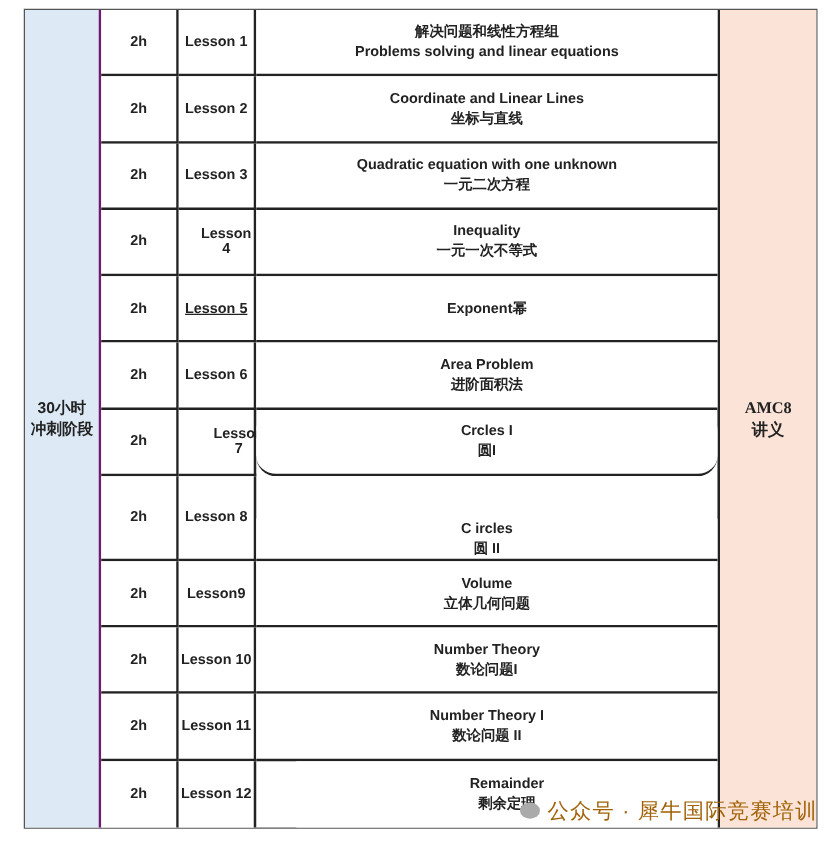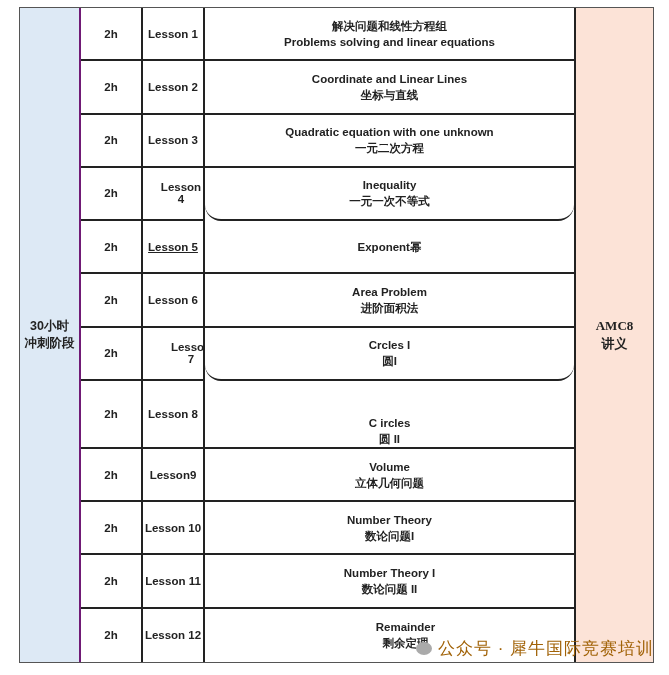--- a/index.html
+++ b/index.html
@@ -67,21 +67,21 @@
       <div>坐标与直线</div>
     </div>
     <div class="cell" style="grid-area: 3 / 2;">2h</div>
     <div class="cell" style="grid-area: 3 / 3;">Lesson 3</div>
     <div class="cell topic" style="grid-area: 3 / 4;">
       <div>Quadratic equation with one unknown</div>
       <div>一元二次方程</div>
     </div>
     <div class="cell" style="grid-area: 4 / 2;">2h</div>
     <div class="cell" style="grid-area: 4 / 3; padding-left: 16px;">Lesson 4</div>
-    <div class="cell topic" style="grid-area: 4 / 4; border-radius: 16px;">
+    <div class="cell topic" style="grid-area: 4 / 4;">
       <div>Inequality</div>
       <div>一元一次不等式</div>
     </div>
     <div class="cell" style="grid-area: 5 / 2;">2h</div>
     <div class="cell" style="grid-area: 5 / 3; text-decoration: underline;">Lesson 5</div>
     <div class="cell topic" style="grid-area: 5 / 4;">
       <div>Exponent幂</div>
     </div>
     <div class="cell" style="grid-area: 6 / 2;">2h</div>
     <div class="cell" style="grid-area: 6 / 3;">Lesson 6</div>

